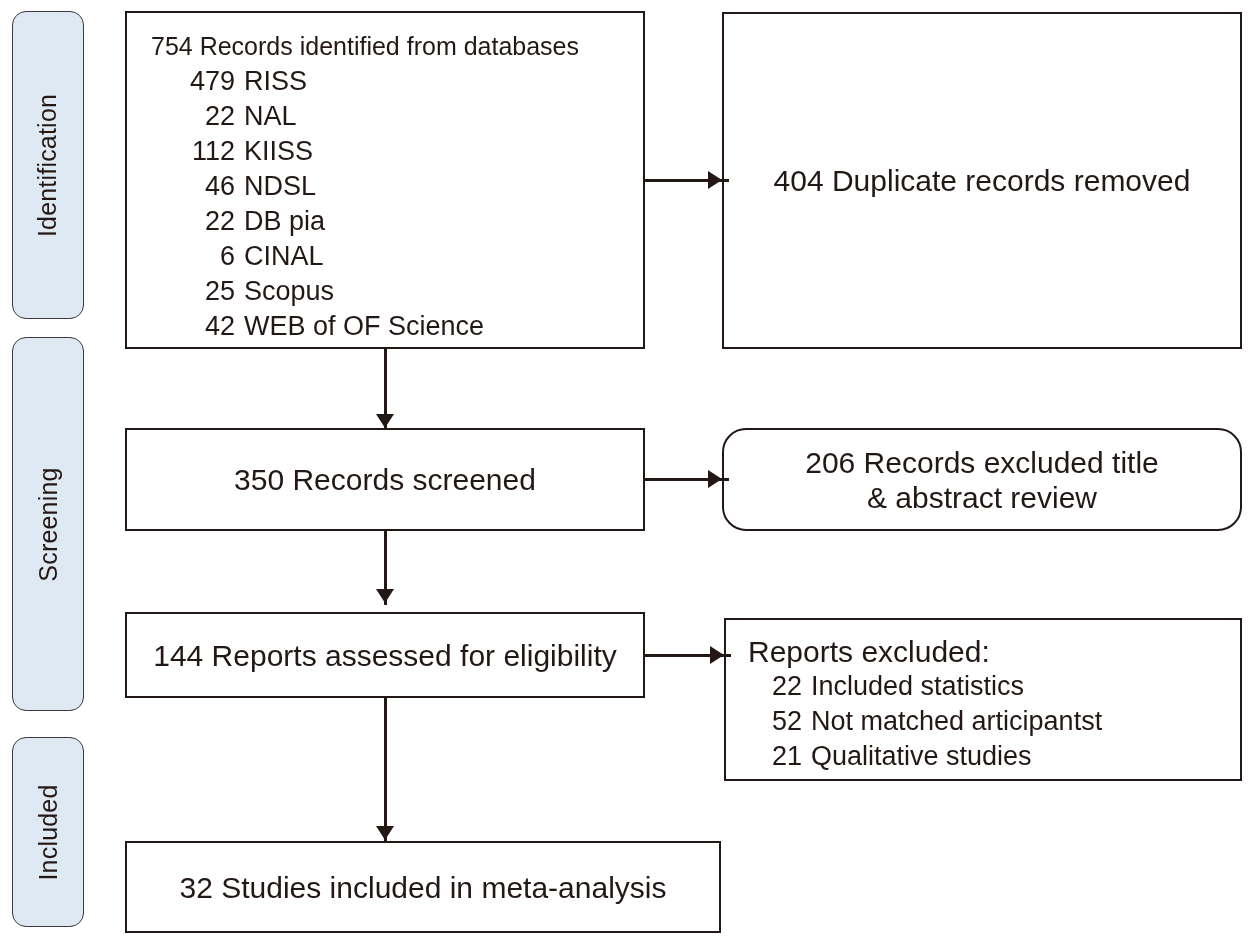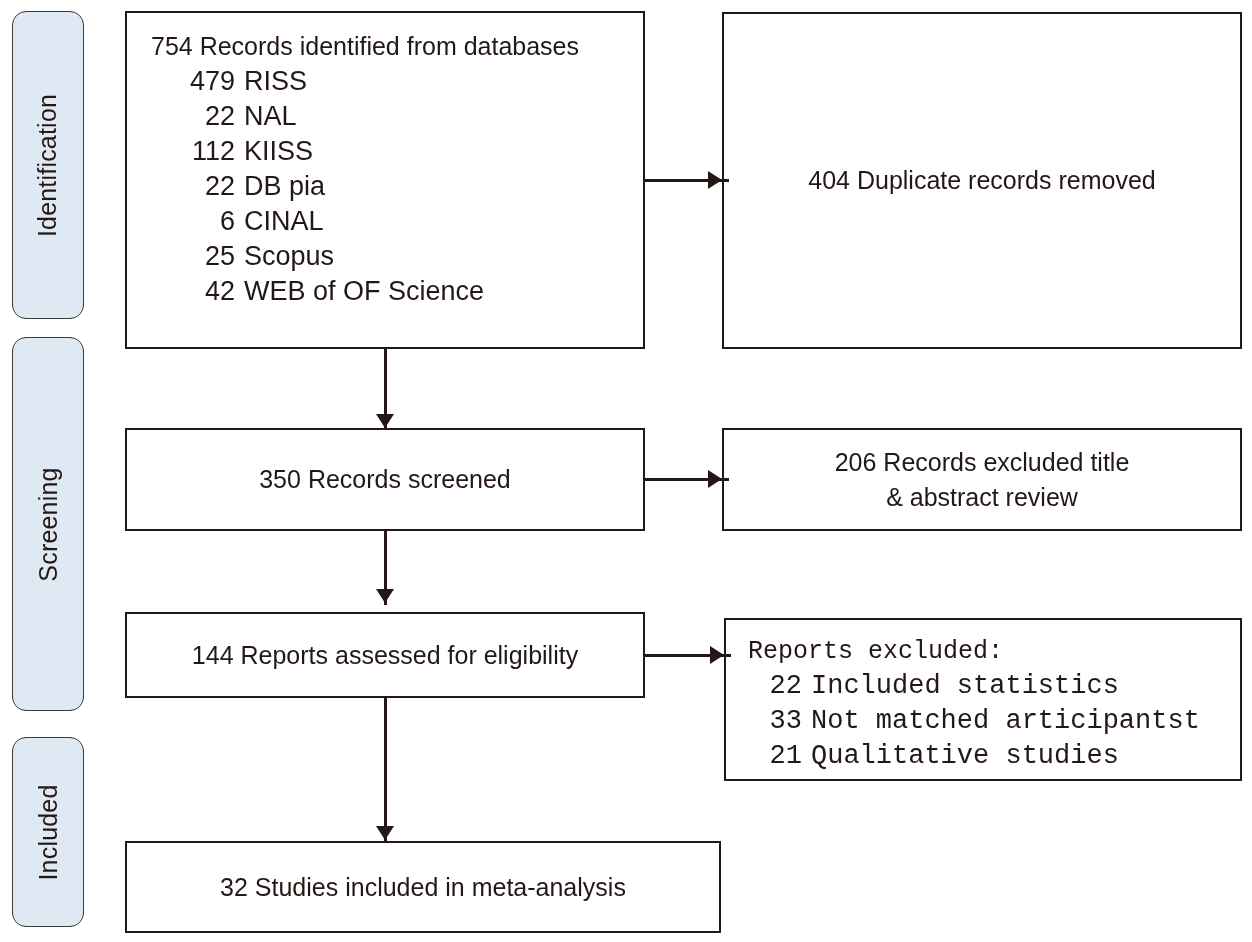--- a/index.html
+++ b/index.html
@@ -58,21 +58,21 @@
     align-items: center;
     justify-content: center;
     text-align: center;
   }
   .box-inner.topleft {
     align-items: flex-start;
     justify-content: flex-start;
   }
 
   .box-line {
-    font-size: 25px;
+    font-size: 30px;
     line-height: 35px;
     color: #231815;
     white-space: nowrap;
   }
   .box-line.lead {
     font-size: 25px;
   }
 
   
   .count-row {
@@ -160,20 +160,24 @@
         <div class="count-row">
           <span class="num">22</span>
           <span class="lbl">NAL</span>
         </div>
 
         <div class="count-row">
           <span class="num">112</span>
           <span class="lbl">KIISS</span>
         </div>
 
+        <div class="count-row">
+          <span class="num">46</span>
+          <span class="lbl">NDSL</span>
+        </div>
 
         <div class="count-row">
           <span class="num">22</span>
           <span class="lbl">DB pia</span>
         </div>
 
         <div class="count-row">
           <span class="num">6</span>
           <span class="lbl">CINAL</span>
         </div>
@@ -207,21 +211,21 @@
     <div class="conn-line-v" style="left:384px; top:349px; height:82px;"></div>
     <div class="arrow-down" style="left:376px; top:414px;"></div>
   </div>
 
   <div class="flow-box" style="left:125px; top:428px; width:520px; height:103px;">
     <div class="box-inner center">
       <div class="box-line">350 Records screened</div>
     </div>
   </div>
 
-  <div class="flow-box" style="left:722px; top:428px; width:520px; height:103px;">
+  <div class="flow-box" style="left:722px; top:428px; width:520px; height:103px;border-radius:24px;">
     <div class="box-inner center">
       <div class="box-line">206 Records excluded title</div>
       <div class="box-line">&amp; abstract review</div>
     </div>
   </div>
 
   <div class="connector">
     <div class="conn-line-h" style="left:645px; top:478px; width:84px;"></div>
     <div class="arrow-right" style="left:708px; top:470px;"></div>
   </div>
@@ -231,31 +235,31 @@
     <div class="arrow-down" style="left:376px; top:589px;"></div>
   </div>
 
   <div class="flow-box" style="left:125px; top:612px; width:520px; height:86px;">
     <div class="box-inner center">
       <div class="box-line">144 Reports assessed for eligibility</div>
     </div>
   </div>
 
   <div class="flow-box" style="left:724px; top:618px; width:518px; height:163px;">
-    <div class="box-inner topleft" style="padding:14px 0 0 22px;font-family:Liberation Mono, monospace;">
+    <div class="box-inner topleft" style="padding:14px 0 0 22px;">
       <div class="box-line">Reports excluded:</div>
       <div class="excl-list">
 
         <div class="count-row">
           <span class="num" style="width:34px;">22</span>
           <span class="lbl">Included statistics</span>
         </div>
 
         <div class="count-row">
-          <span class="num" style="width:34px;">33</span>
+          <span class="num" style="width:34px;">52</span>
           <span class="lbl">Not matched articipantst</span>
         </div>
 
         <div class="count-row">
           <span class="num" style="width:34px;">21</span>
           <span class="lbl">Qualitative studies</span>
         </div>
 
       </div>
     </div>

